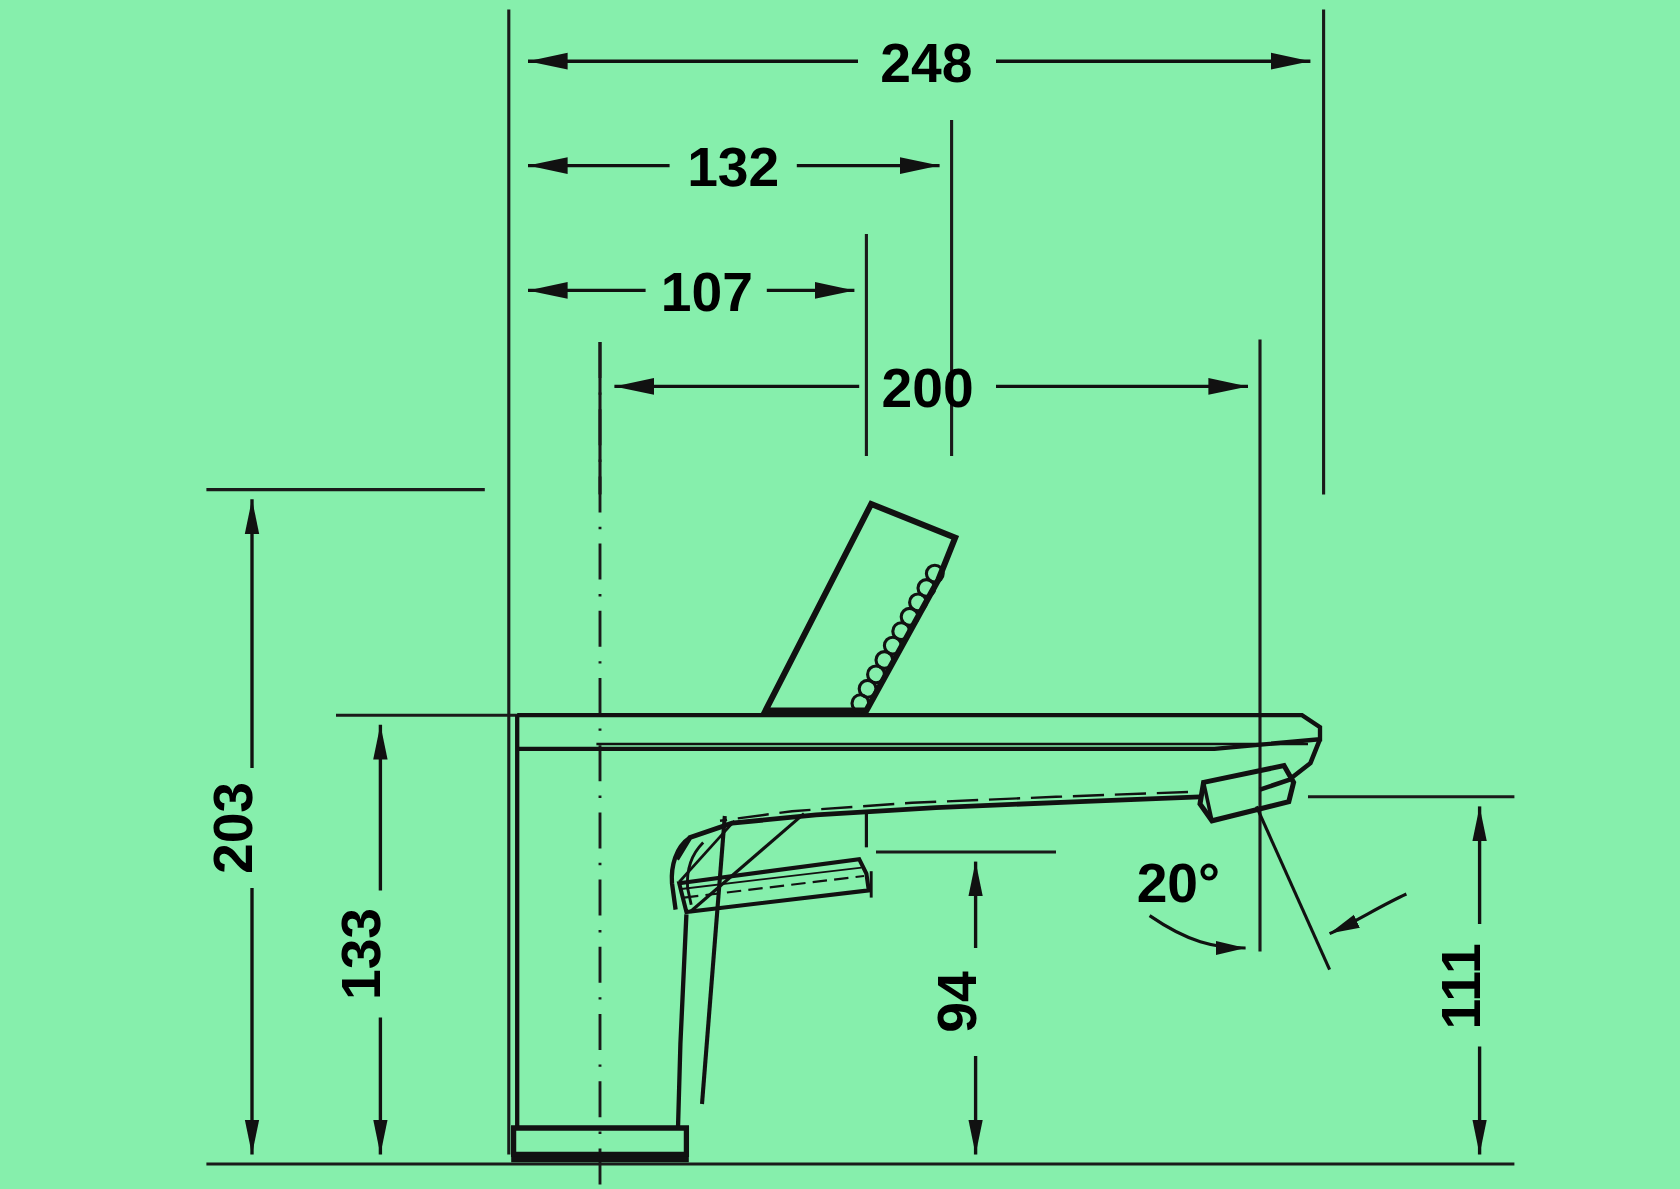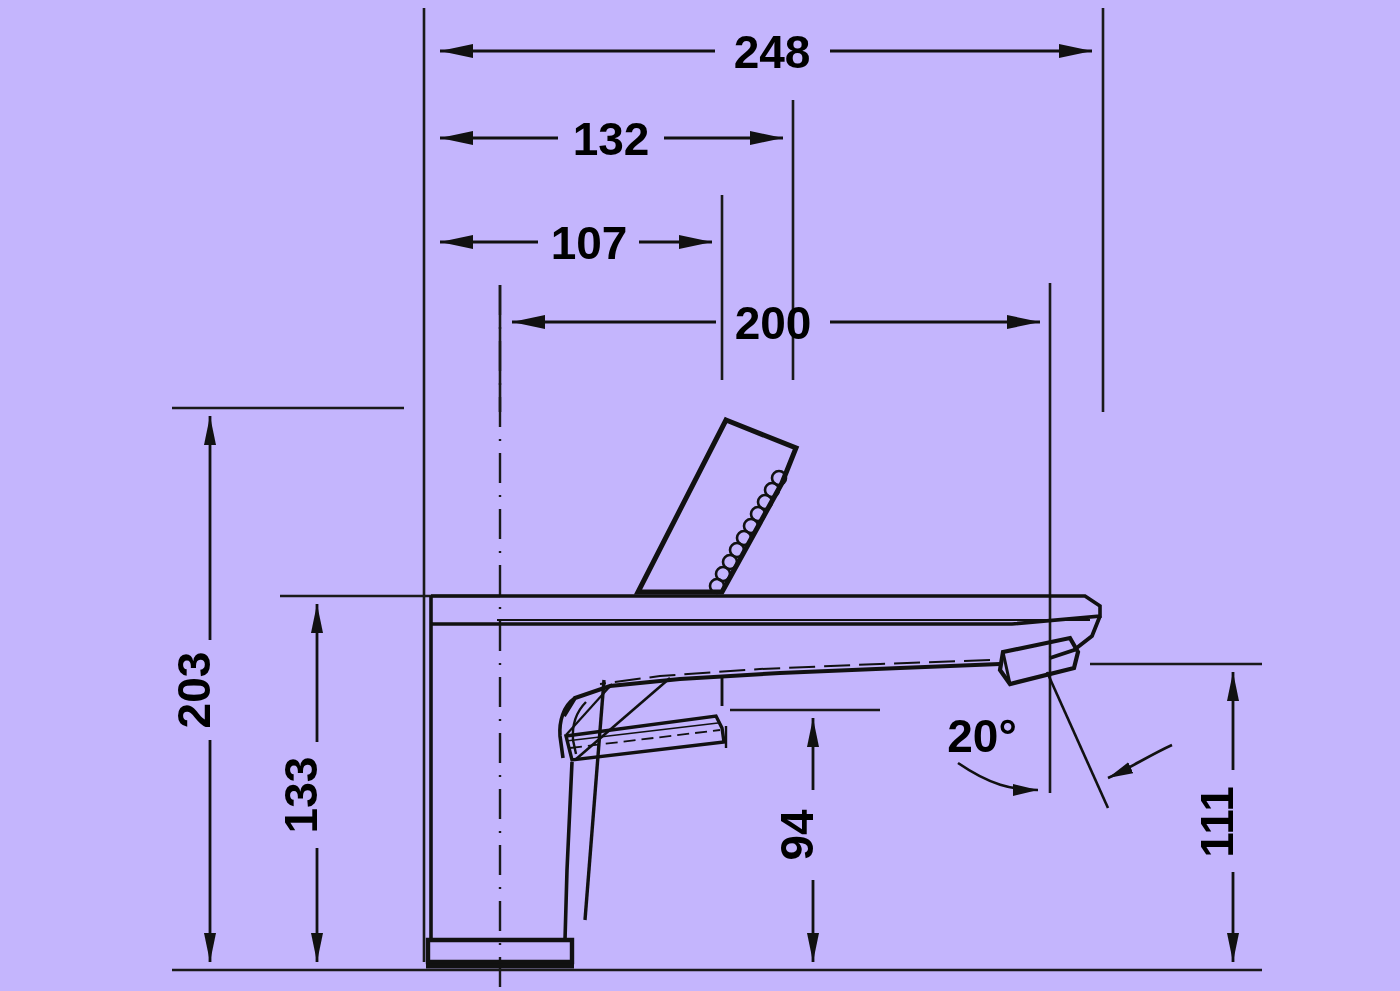--- a/index.html
+++ b/index.html
@@ -7,21 +7,21 @@
     padding: 0;
     background: #ffffff;
   }
   body {
     font-family: "Liberation Sans", sans-serif;
   }
   #drawing-root {
     position: relative;
     width: 1400px;
     height: 991px;
-    background: #c4b5fd;
+    background: #86efac;
     overflow: hidden;
   }
   #drawing-svg {
     display: block;
     width: 1400px;
     height: 991px;
   }
   .dim-text {
     font-family: "Liberation Sans", sans-serif;
     font-weight: bold;

